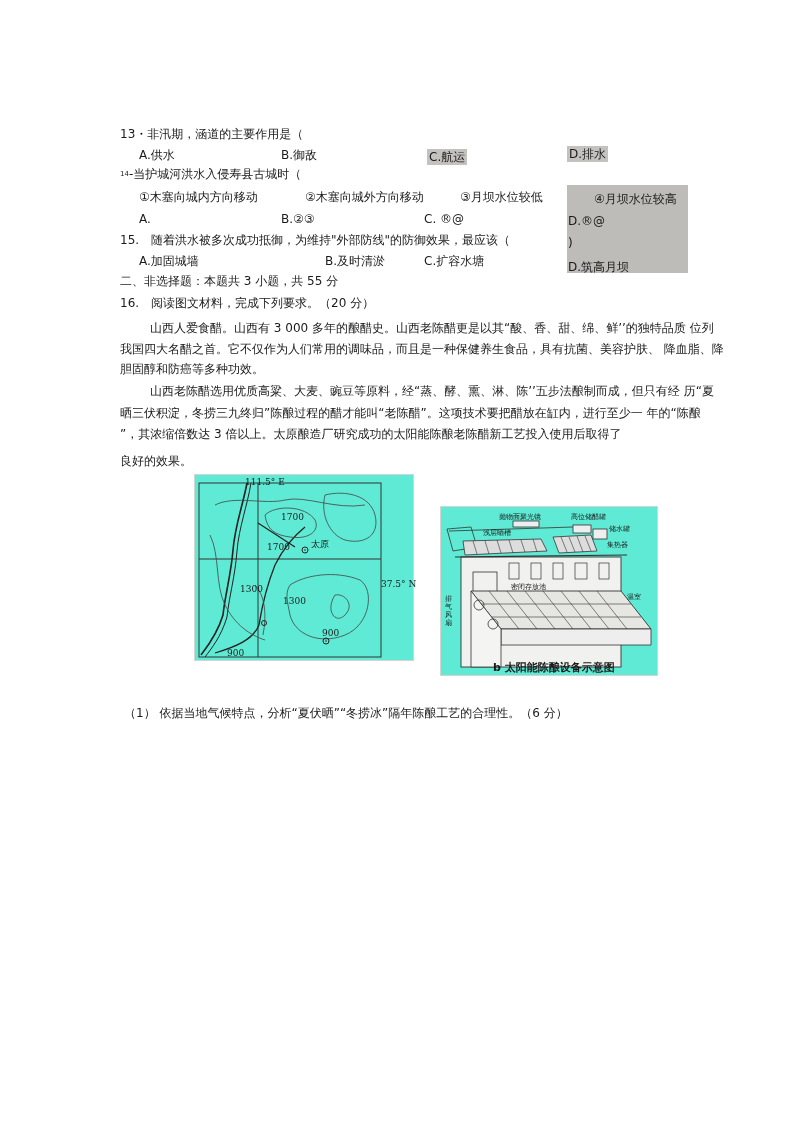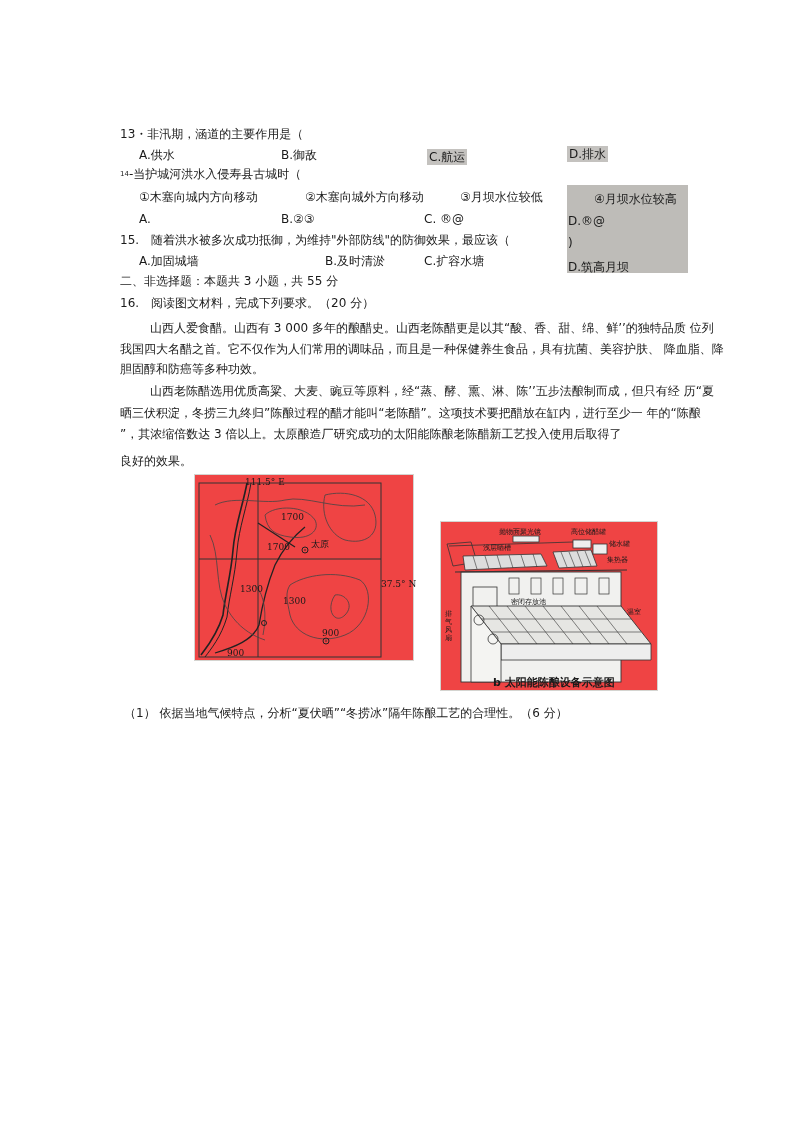--- a/index.html
+++ b/index.html
@@ -1,21 +1,21 @@
 <!DOCTYPE html>
 <html><head>
 <meta charset="utf-8">
 <style>
   html, body { margin: 0; padding: 0; background: #ffffff; }
   body { width: 793px; height: 1123px; position: relative; overflow: hidden;
          font-family: "DejaVu Sans", "Liberation Sans", sans-serif; color: #1a1a1a; font-size: 12px; }
   .line { position: absolute; white-space: nowrap; line-height: 16px; }
   .hl { background: #c4c2bf; padding: 0 2px; }
   .box { position: absolute; background: #bebcb8; }
-  .fig { position: absolute; background: #ef4444; border: 1px solid #d4d4d0; }
+  .fig { position: absolute; background: #5eead4; border: 1px solid #d4d4d0; }
   .fig svg { display: block; }
   .sup { font-size: 7px; vertical-align: top; }
 </style>
 </head>
 <body>
 
 <div class="line" style="left:120px; top:126px;">13・非汛期，涵道的主要作用是（</div>
 <div class="line" style="left:139px; top:147px;">A.供水</div>
 <div class="line" style="left:281px; top:147px;">B.御敌</div>
 <div class="line hl" style="left:427px; top:149px;">C.航运</div>
@@ -80,21 +80,21 @@
   <div class="line" style="left:186px; top:77px; font-size:9px; font-family:'DejaVu Serif',serif;margin-top:24px;">37.5° N</div>
   <div class="line" style="left:116px; top:61px; font-size:9px;">太原</div>
   <div class="line" style="left:86px; top:34px; font-size:9px; font-family:'DejaVu Serif',serif;">1700</div>
   <div class="line" style="left:72px; top:64px; font-size:9px; font-family:'DejaVu Serif',serif;">1700</div>
   <div class="line" style="left:45px; top:106px; font-size:9px; font-family:'DejaVu Serif',serif;">1300</div>
   <div class="line" style="left:88px; top:118px; font-size:9px; font-family:'DejaVu Serif',serif;">1300</div>
   <div class="line" style="left:127px; top:150px; font-size:9px; font-family:'DejaVu Serif',serif;">900</div>
   <div class="line" style="left:32px; top:170px; font-size:9px; font-family:'DejaVu Serif',serif;">900</div>
 </div>
 
-<div class="fig" style="left:440px; top:506px; width:216px; height:168px;margin-top:15px;">
+<div class="fig" style="left:440px; top:506px; width:216px; height:168px;">
   <svg width="216" height="168" viewBox="0 0 216 168">
 
     <polygon points="6,22 30,20 36,40 12,44" fill="none" stroke="#333" stroke-width="0.8"></polygon>
     <polygon points="22,34 100,32 106,44 24,48" fill="#ddd" stroke="#333" stroke-width="0.8"></polygon>
     <g stroke="#333" stroke-width="0.6">
       <line x1="32" y1="34" x2="36" y2="47"></line>
         <line x1="44" y1="34" x2="48" y2="47"></line>
         <line x1="56" y1="33" x2="60" y2="46"></line>
       <line x1="68" y1="33" x2="72" y2="46"></line>
         <line x1="80" y1="33" x2="84" y2="45"></line>

